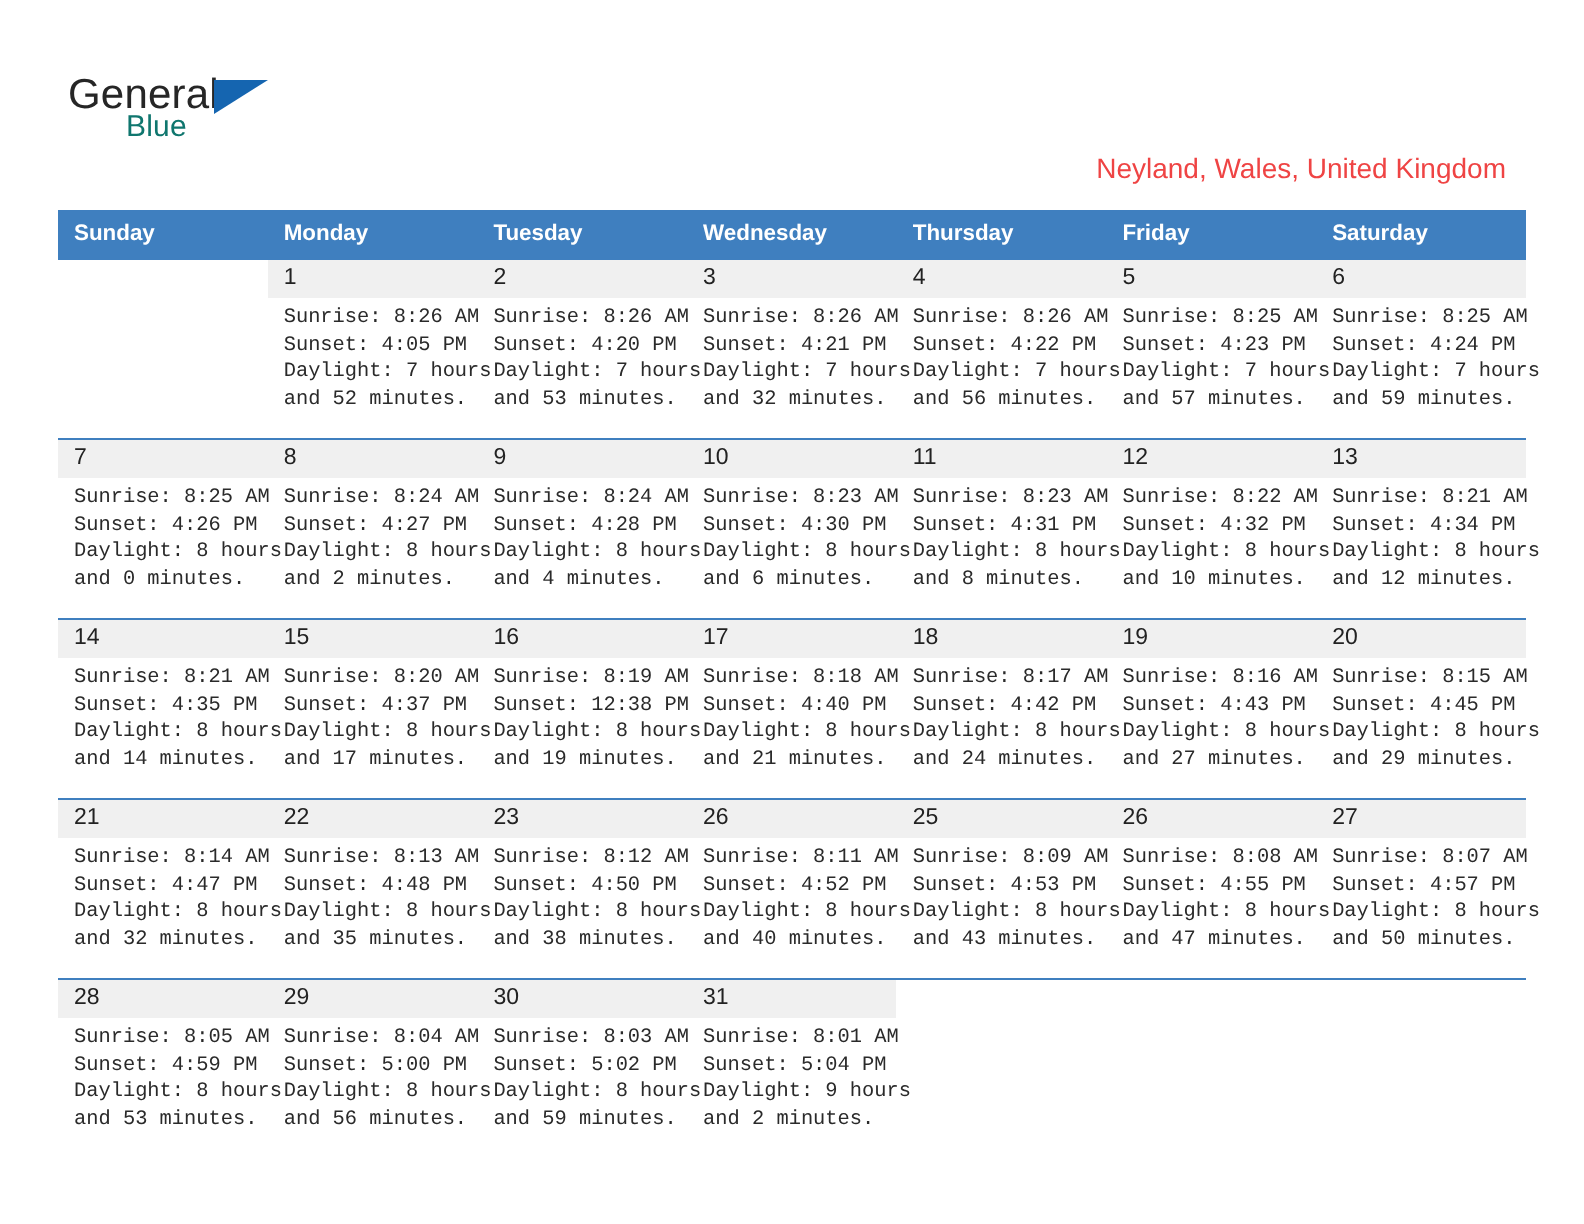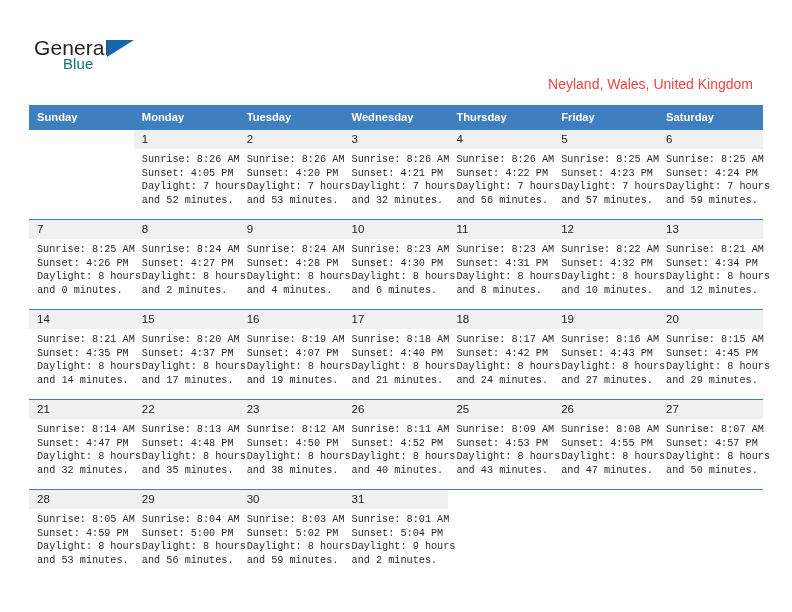--- a/index.html
+++ b/index.html
@@ -317,21 +317,21 @@
               <div>Sunrise: 8:20 AM</div>
               <div>Sunset: 4:37 PM</div>
               <div>Daylight: 8 hours</div>
               <div>and 17 minutes.</div>
             </div>
           </td>
           <td>
             <div class="daynum-strip">16</div>
             <div class="cell-body">
               <div>Sunrise: 8:19 AM</div>
-              <div>Sunset: 4:07 PM</div>
+              <div>Sunset: 12:38 PM</div>
               <div>Daylight: 8 hours</div>
               <div>and 19 minutes.</div>
             </div>
           </td>
           <td>
             <div class="daynum-strip">17</div>
             <div class="cell-body">
               <div>Sunrise: 8:18 AM</div>
               <div>Sunset: 4:40 PM</div>
               <div>Daylight: 8 hours</div>

